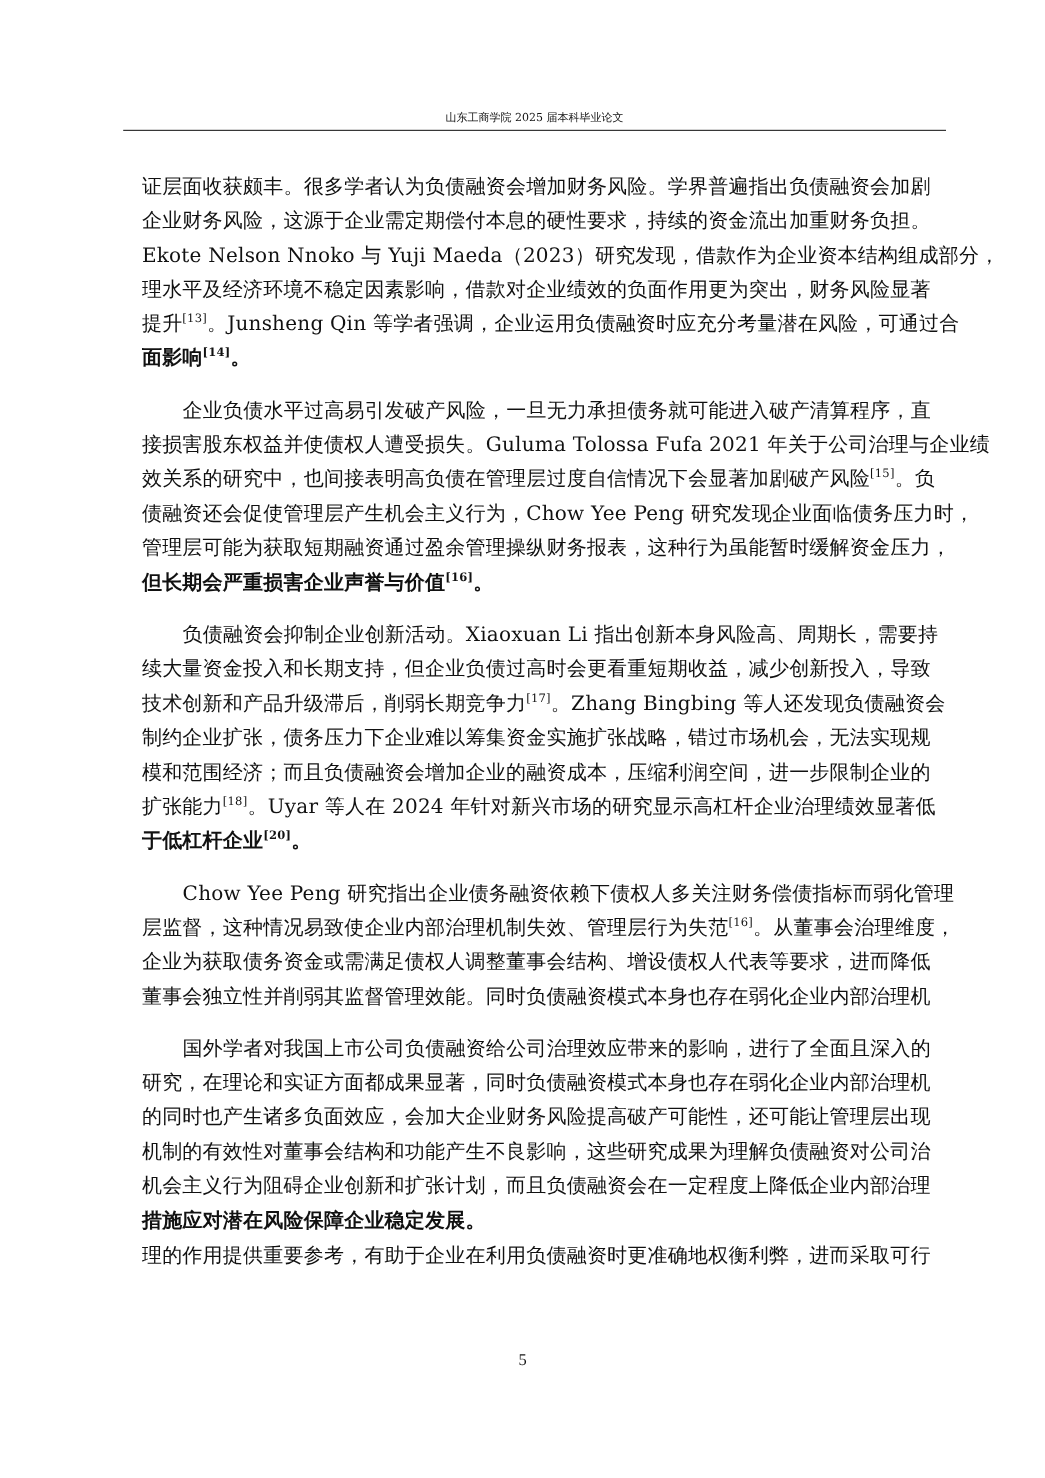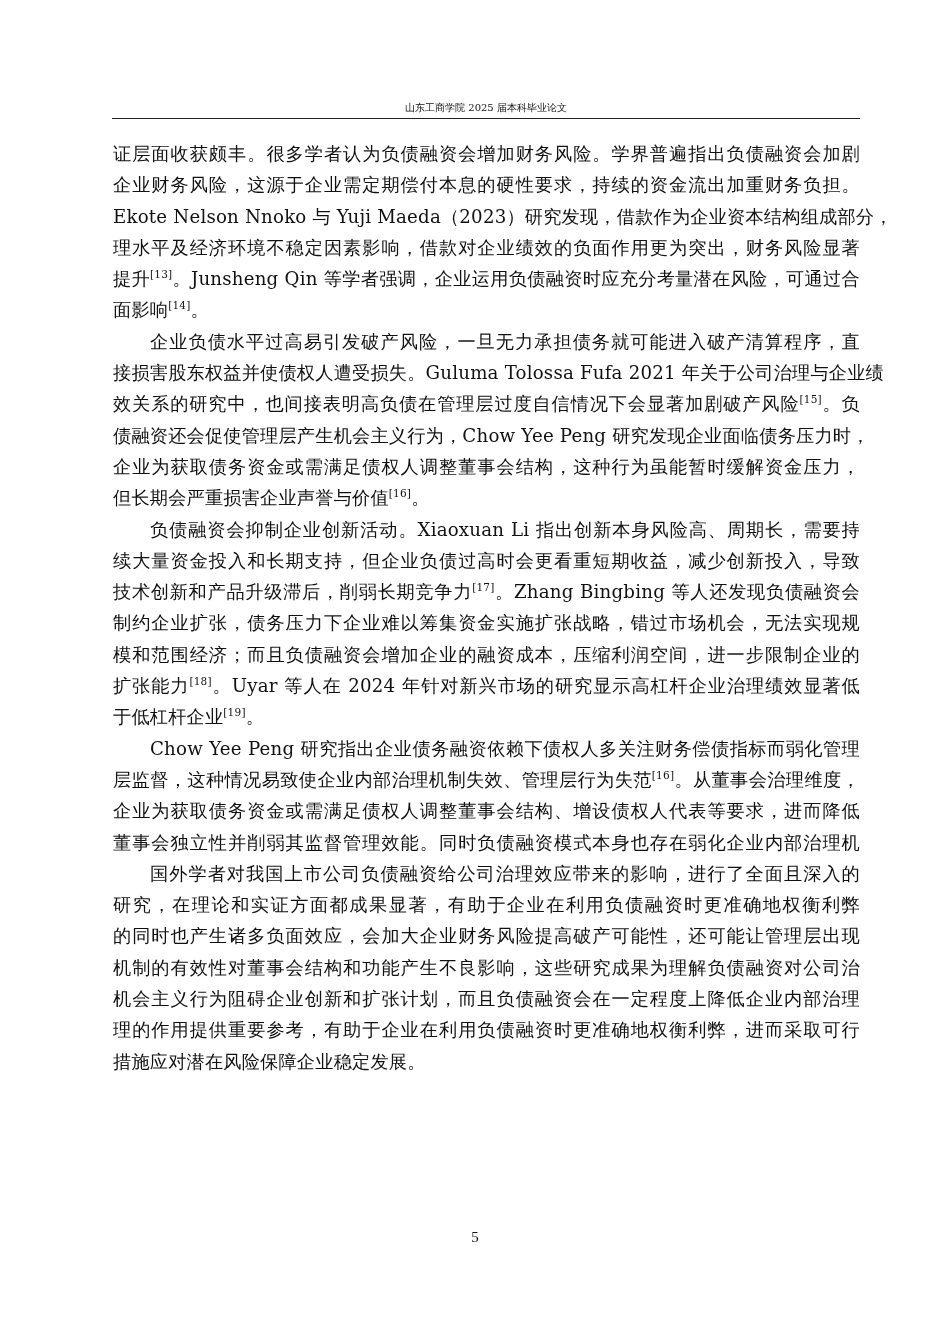--- a/index.html
+++ b/index.html
@@ -3,25 +3,25 @@
 <meta charset="utf-8">
 <style>
   html, body { margin: 0; padding: 0; background: #ffffff; }
   body { width: 950px; height: 1344px; position: relative; overflow: hidden;
          font-family: "DejaVu Serif", "Liberation Serif", serif; color: #111; }
   .page-header { position: absolute; left: 112px; top: 100px; width: 748px;
                  text-align: center; font-size: 10px; line-height: 16px; }
   .header-rule { position: absolute; left: 112px; top: 118px; width: 748px; height: 0;
                  border-top: 1.5px solid #222; }
   .body { position: absolute; left: 113px; top: 138px; width: 747px; }
-  .para { margin: 0; font-size: 18.2px; line-height: 31.3px; text-align: justify;
+  .para { margin: 16px; font-size: 18.2px; line-height: 31.3px; text-align: justify;
           text-align-last: left; letter-spacing: 0.2px; }
   .para.indent { text-indent: 37px; }
   .line { display: block; white-space: nowrap; text-align: justify; text-align-last: justify; }
-  .line.last { text-align-last: left; }
+  .line.last { text-align-last: left; font-weight: bold; }
   .para.indent .line:first-child { padding-left: 37px; }
   .para.indent { text-indent: 0; }
   sup { font-size: 10.5px; line-height: 0; vertical-align: 7px; }
   .page-number { position: absolute; left: 0; width: 950px; top: 1229px; text-align: center;
                  font-size: 15px; font-family: "Liberation Serif", serif; }
 </style>
 </head>
 <body>
 
 <div class="page-header">山东工商学院 2025 届本科毕业论文</div>
@@ -34,42 +34,42 @@
       <span class="line">Ekote Nelson Nnoko 与 Yuji Maeda（2023）研究发现，借款作为企业资本结构组成部分，</span>
       <span class="line">理水平及经济环境不稳定因素影响，借款对企业绩效的负面作用更为突出，财务风险显著</span>
       <span class="line">提升<sup>[13]</sup>。Junsheng Qin 等学者强调，企业运用负债融资时应充分考量潜在风险，可通过合</span>
       <span class="line last">面影响<sup>[14]</sup>。</span>
     </p>
     <p class="para indent">
       <span class="line">企业负债水平过高易引发破产风险，一旦无力承担债务就可能进入破产清算程序，直</span>
       <span class="line">接损害股东权益并使债权人遭受损失。Guluma Tolossa Fufa 2021 年关于公司治理与企业绩</span>
       <span class="line">效关系的研究中，也间接表明高负债在管理层过度自信情况下会显著加剧破产风险<sup>[15]</sup>。负</span>
       <span class="line">债融资还会促使管理层产生机会主义行为，Chow Yee Peng 研究发现企业面临债务压力时，</span>
-      <span class="line">企业为获取债务资金或需满足债权人调整董事会结构，这种行为虽能暂时缓解资金压力，</span>
+      <span class="line">管理层可能为获取短期融资通过盈余管理操纵财务报表，这种行为虽能暂时缓解资金压力，</span>
       <span class="line last">但长期会严重损害企业声誉与价值<sup>[16]</sup>。</span>
     </p>
     <p class="para indent">
       <span class="line">负债融资会抑制企业创新活动。Xiaoxuan Li 指出创新本身风险高、周期长，需要持</span>
       <span class="line">续大量资金投入和长期支持，但企业负债过高时会更看重短期收益，减少创新投入，导致</span>
       <span class="line">技术创新和产品升级滞后，削弱长期竞争力<sup>[17]</sup>。Zhang Bingbing 等人还发现负债融资会</span>
       <span class="line">制约企业扩张，债务压力下企业难以筹集资金实施扩张战略，错过市场机会，无法实现规</span>
       <span class="line">模和范围经济；而且负债融资会增加企业的融资成本，压缩利润空间，进一步限制企业的</span>
       <span class="line">扩张能力<sup>[18]</sup>。Uyar 等人在 2024 年针对新兴市场的研究显示高杠杆企业治理绩效显著低</span>
-      <span class="line last">于低杠杆企业<sup>[19]</sup>。</span>
+      <span class="line last">于低杠杆企业<sup>[20]</sup>。</span>
     </p>
     <p class="para indent">
       <span class="line">Chow Yee Peng 研究指出企业债务融资依赖下债权人多关注财务偿债指标而弱化管理</span>
       <span class="line">层监督，这种情况易致使企业内部治理机制失效、管理层行为失范<sup>[16]</sup>。从董事会治理维度，</span>
       <span class="line">企业为获取债务资金或需满足债权人调整董事会结构、增设债权人代表等要求，进而降低</span>
       <span class="line">董事会独立性并削弱其监督管理效能。同时负债融资模式本身也存在弱化企业内部治理机</span>
     </p>
     <p class="para indent">
       <span class="line">国外学者对我国上市公司负债融资给公司治理效应带来的影响，进行了全面且深入的</span>
-      <span class="line">研究，在理论和实证方面都成果显著，有助于企业在利用负债融资时更准确地权衡利弊</span>
+      <span class="line">研究，在理论和实证方面都成果显著，同时负债融资模式本身也存在弱化企业内部治理机</span>
       <span class="line">的同时也产生诸多负面效应，会加大企业财务风险提高破产可能性，还可能让管理层出现</span>
       <span class="line">机制的有效性对董事会结构和功能产生不良影响，这些研究成果为理解负债融资对公司治</span>
       <span class="line">机会主义行为阻碍企业创新和扩张计划，而且负债融资会在一定程度上降低企业内部治理</span>
+      <span class="line last">措施应对潜在风险保障企业稳定发展。</span>
       <span class="line">理的作用提供重要参考，有助于企业在利用负债融资时更准确地权衡利弊，进而采取可行</span>
-      <span class="line last">措施应对潜在风险保障企业稳定发展。</span>
     </p>
   </div>
 
 <div class="page-number">5</div>
 
 </body></html>

